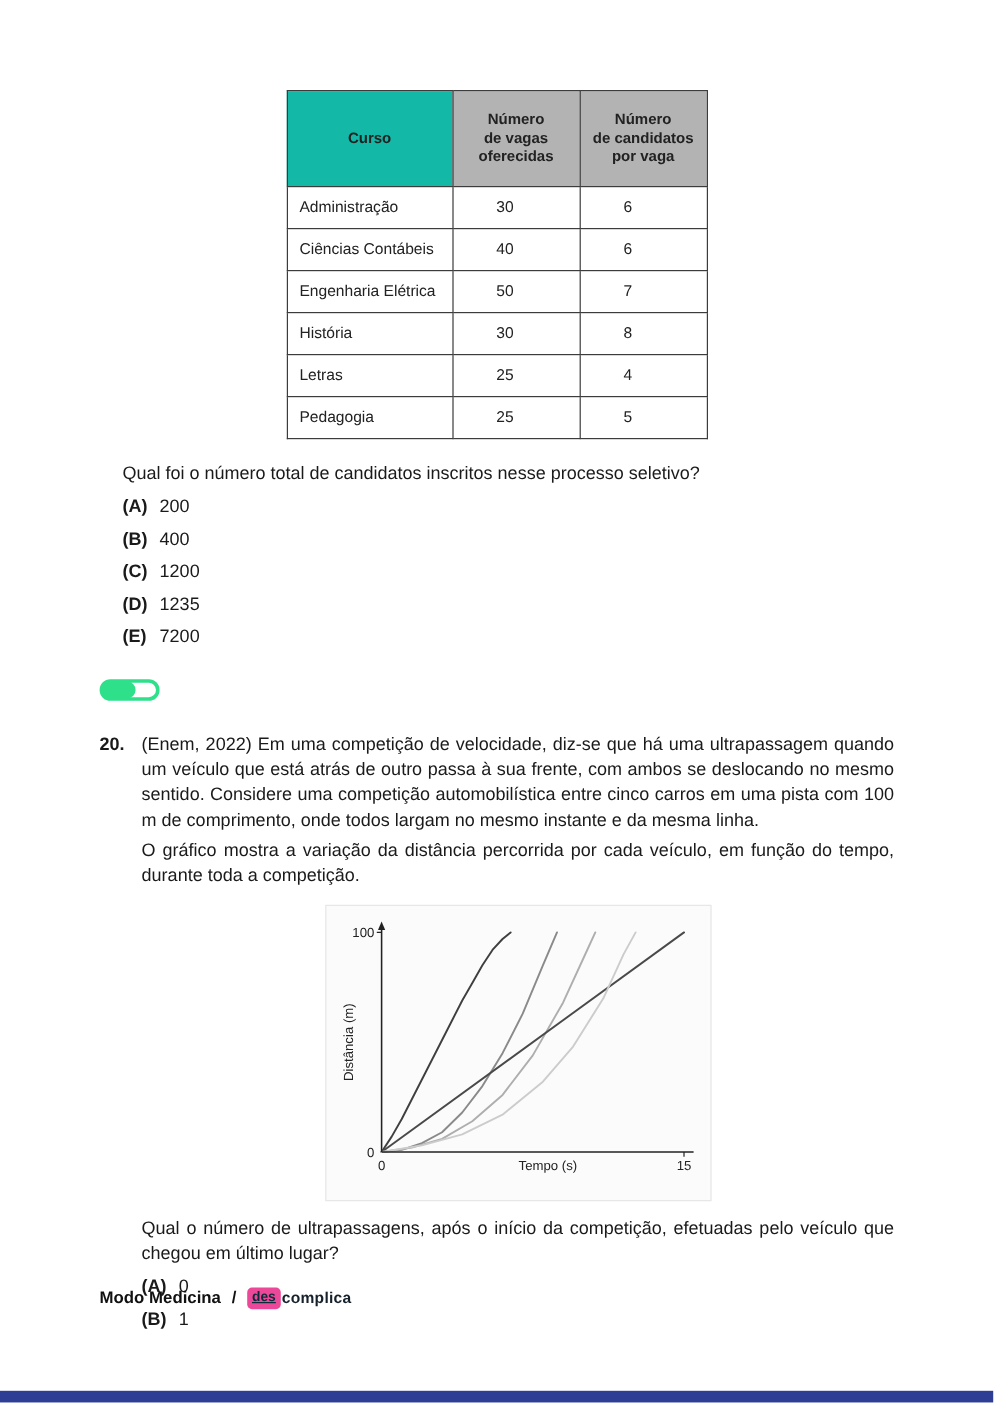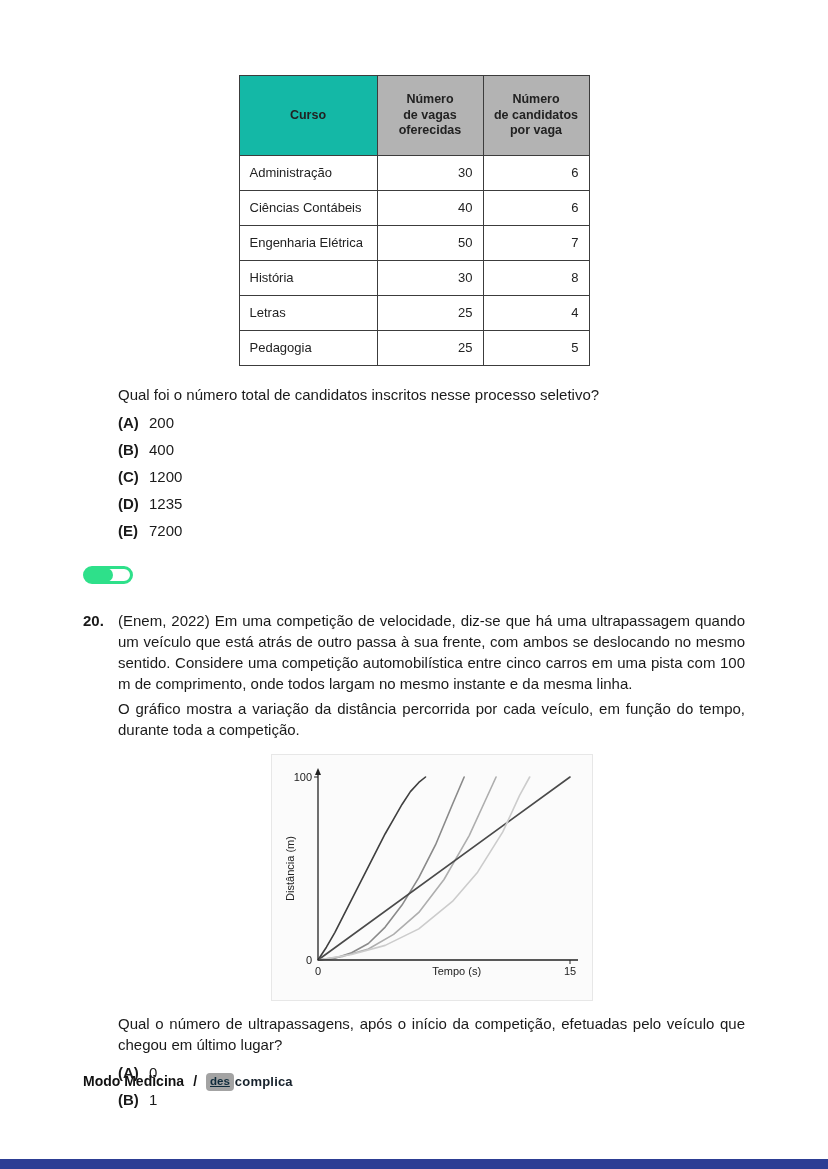--- a/index.html
+++ b/index.html
@@ -7,21 +7,21 @@
   body { font-family: "Liberation Sans", sans-serif; color: #1a1a1a; }
   .page {
     position: relative;
     width: 828px;
     height: 1169px;
     margin: 0 auto;
     background: #ffffff;
     overflow: hidden;
   }
   .content { padding: 75px 83px 0 83px; }
-  .indent { margin-left: 35px; }
+  .indent { margin-left: 19px; }
 
   
   table.course-table {
     border-collapse: collapse;
     margin: 0 auto;
     font-size: 13px;
     color: #222;
   }
   table.course-table th {
     background: #b3b3b3;
@@ -38,21 +38,21 @@
     border: 1px solid #3c3c3c;
     height: 35px;
     padding: 2px 10px;
     vertical-align: middle;
     font-size: 13px;
   }
   table.course-table th:nth-child(1) { width: 138px; }
   table.course-table th:nth-child(2) { width: 106px; }
   table.course-table th:nth-child(3) { width: 106px; }
   table.course-table td:first-child { text-align: left; }
-  table.course-table td:not(:first-child) { text-align: right; padding-left: 36px; }
+  table.course-table td:not(:first-child) { text-align: left; padding-left: 36px; }
 
   
   .prompt { font-size: 15px; line-height: 21px; margin-top: 18px; }
   .options { margin-top: 8px; }
   .option { font-size: 15px; line-height: 18px; margin: 9px 0; }
   .opt-label { font-weight: bold; display: inline-block; width: 31px; }
 
   
   .toggle {
     margin-top: 26px;
@@ -241,19 +241,19 @@
         </div>
       </div>
     </div>
 
   </div>
 
   <div class="footer">
     <span class="brand">Modo Medicina</span>
     <span class="brand-sep">/</span>
     <span class="logo">
-      <span class="des" style="background: #a3a3a3; text-decoration: underline;">des</span>
+      <span class="des" style="background: #ec4899; text-decoration: underline;">des</span>
       <span class="complica">complica</span>
     </span>
   </div>
 
   <div class="bottom-bar" style="background: rgb(45, 62, 148);"></div>
 </div>
 
 </body></html>

